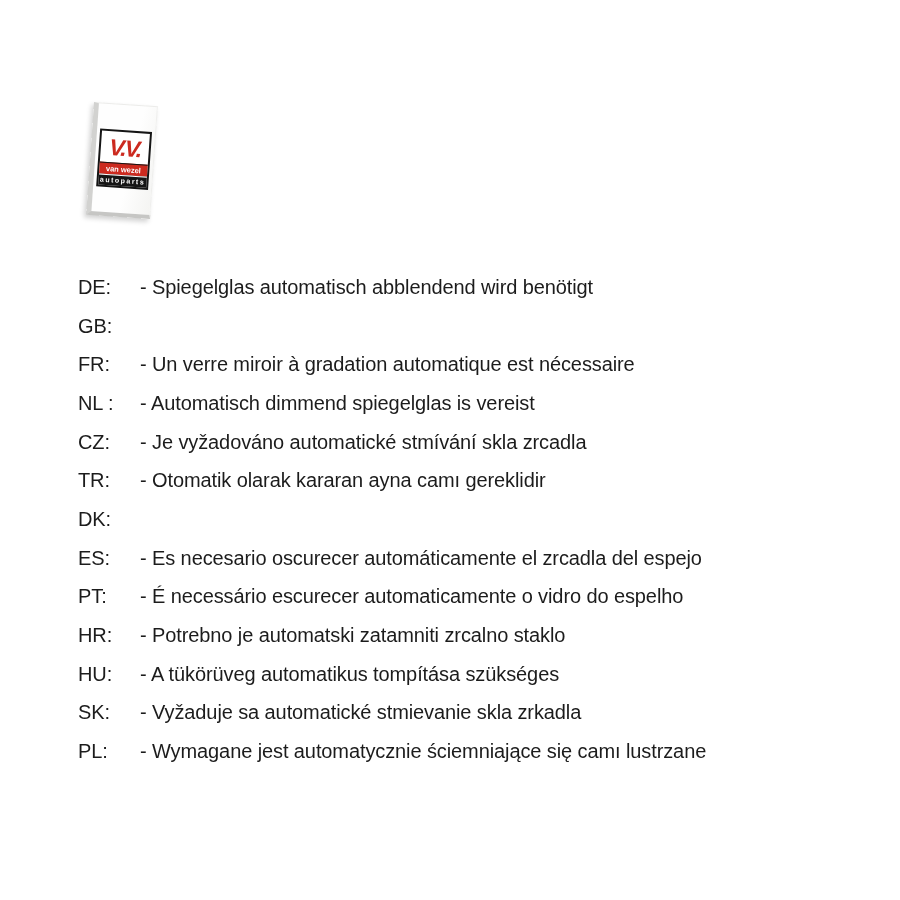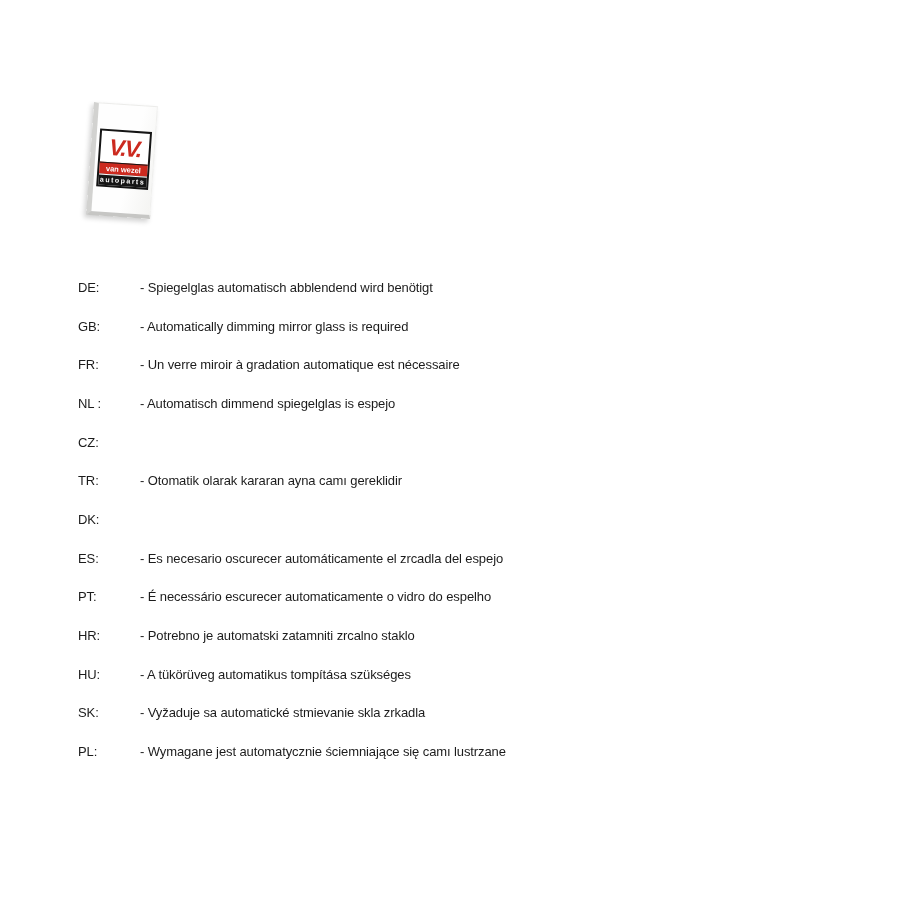--- a/index.html
+++ b/index.html
@@ -78,21 +78,21 @@
   .translation-list {
     position: absolute;
     left: 78px;
     top: 268px;
     width: 760px;
   }
   .translation-row {
     display: flex;
     align-items: center;
     height: 38.7px;
-    font-size: 13px;
+    font-size: 20px;
     letter-spacing: -0.1px;
     white-space: nowrap;
   }
   .lang-code {
     width: 62px;
     flex: 0 0 62px;
   }
   .lang-text {
     flex: 1;
   }
@@ -108,32 +108,32 @@
   </div>
 </div>
 
 <div class="translation-list">
     <div class="translation-row">
       <span class="lang-code">DE:</span>
       <span class="lang-text">- Spiegelglas automatisch abblendend wird benötigt</span>
     </div>
     <div class="translation-row">
       <span class="lang-code">GB:</span>
-      <span class="lang-text">- Automatically dimming mirror glass is required</span>
     </div>
     <div class="translation-row">
       <span class="lang-code">FR:</span>
       <span class="lang-text">- Un verre miroir à gradation automatique est nécessaire</span>
     </div>
     <div class="translation-row">
       <span class="lang-code">NL :</span>
-      <span class="lang-text">- Automatisch dimmend spiegelglas is espejo</span>
+      <span class="lang-text">- Automatisch dimmend spiegelglas is vereist</span>
     </div>
     <div class="translation-row">
       <span class="lang-code">CZ:</span>
+      <span class="lang-text">- Je vyžadováno automatické stmívání skla zrcadla</span>
     </div>
     <div class="translation-row">
       <span class="lang-code">TR:</span>
       <span class="lang-text">- Otomatik olarak kararan ayna camı gereklidir</span>
     </div>
     <div class="translation-row">
       <span class="lang-code">DK:</span>
     </div>
     <div class="translation-row">
       <span class="lang-code">ES:</span>

